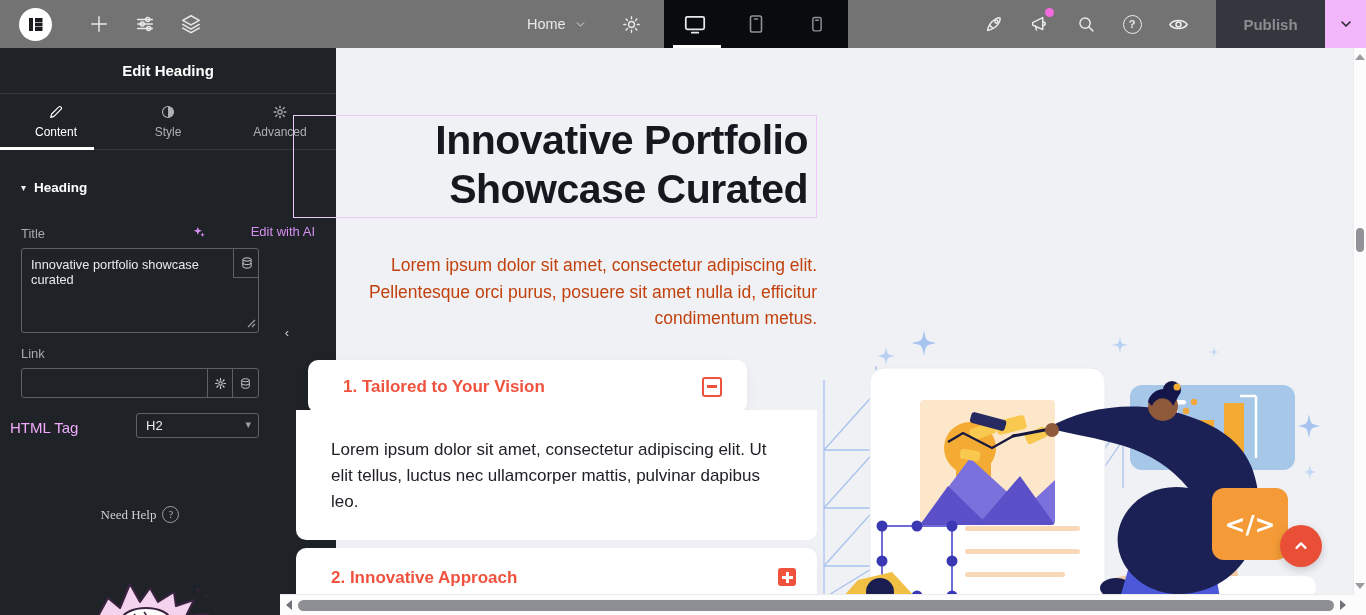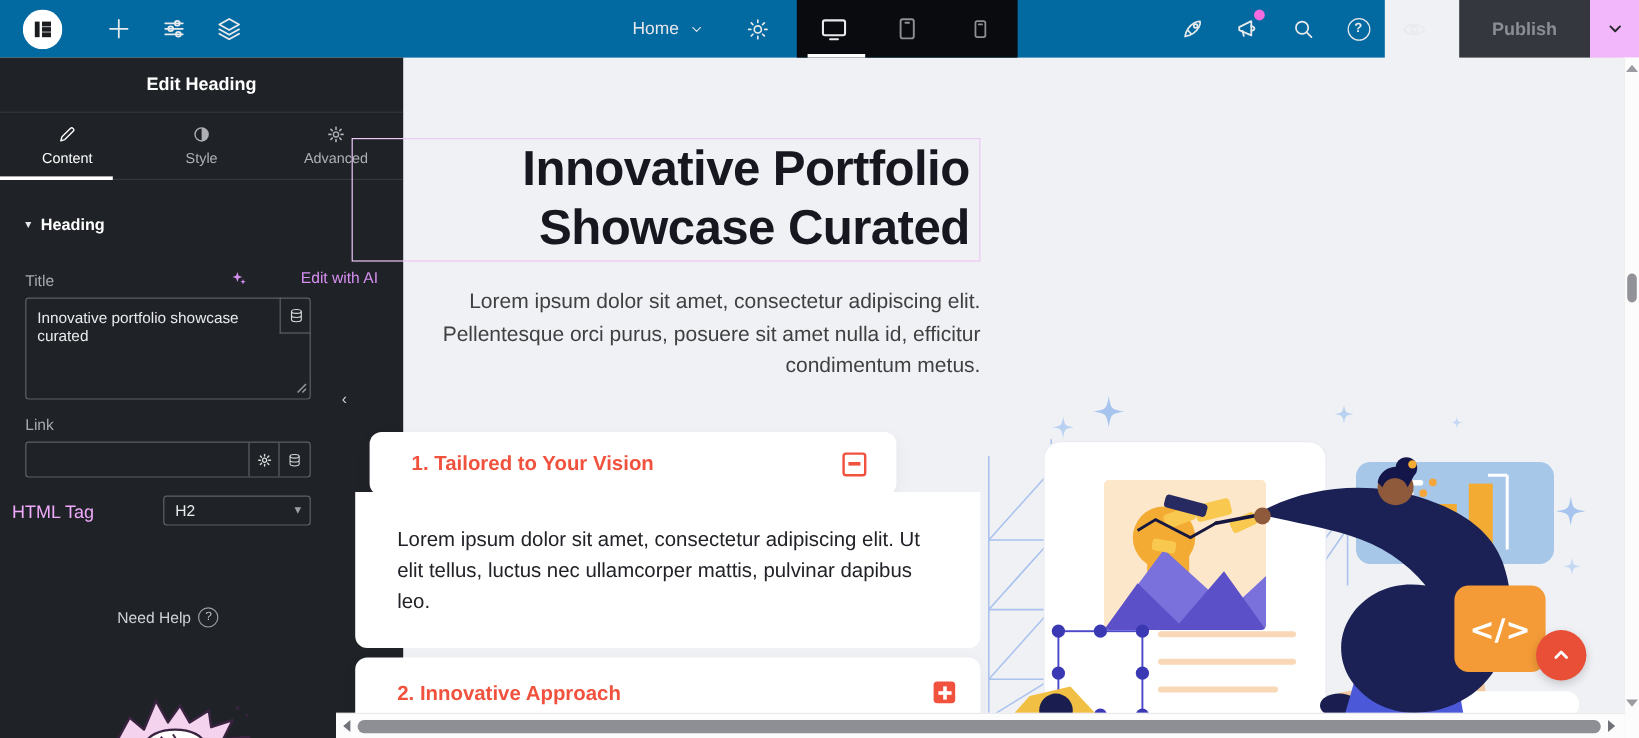--- a/index.html
+++ b/index.html
@@ -1,20 +1,20 @@
 <!DOCTYPE html>
 <html><head>
 <meta charset="utf-8">
 <style>
   html,body{margin:0;padding:0;}
   body{width:1366px;height:615px;position:relative;overflow:hidden;background:#EFF1F5;
        font-family:"Liberation Sans","DejaVu Sans",sans-serif;-webkit-font-smoothing:antialiased;}
   .abs{position:absolute;}
   
-  #topbar{left:0;top:0;width:1154px;height:48px;background:#0369a1;}
+  #topbar{left:0;top:0;width:1366px;height:48px;background:#737373;}
   .tb-zone{position:absolute;top:0;height:48px;display:flex;align-items:center;}
   .tb-ic{width:46px;height:48px;display:flex;align-items:center;justify-content:center;cursor:pointer;}
   .ic{stroke:#E9EAEC;fill:none;stroke-width:1.6;stroke-linecap:round;stroke-linejoin:round;}
   .ic-dim{stroke:#8D9095;}
   #device-zone{left:664px;width:184px;background:#0A0B0E;}
   #device-underline{left:673px;top:45px;width:48px;height:3px;background:#fff;}
   #home-item{color:#E7E8EA;font-size:14.5px;display:flex;align-items:center;gap:8px;cursor:pointer;}
   #publish-btn{left:1216px;top:0;width:109px;height:48px;background:#34383E;color:#8A8D92;
       font-size:15px;font-weight:bold;display:flex;align-items:center;justify-content:center;cursor:pointer;}
   #publish-caret{left:1325px;top:0;width:41px;height:48px;background:#F2B7FA;display:flex;align-items:center;justify-content:center;cursor:pointer;}
@@ -36,21 +36,21 @@
       border-left:1px solid #5D6167;cursor:pointer;}
   #need-help{color:#CFD2D6;font-size:13px;display:flex;align-items:center;gap:6px;cursor:pointer;}
   .nh-circle{width:15px;height:15px;border-radius:50%;border:1.4px solid #9A9DA2;color:#BFC2C6;
       font-size:10px;display:flex;align-items:center;justify-content:center;}
   #collapse-tab{left:280px;top:312px;width:14px;height:40px;background:#1F2226;border-radius:0 7px 7px 0;
       color:#CFD1D4;font-size:13px;display:flex;align-items:center;justify-content:center;cursor:pointer;}
   
   #heading-box{left:293px;top:115px;width:524px;height:103px;border:1.5px solid #EDC9F6;box-sizing:border-box;cursor:pointer;}
   #page-heading{position:absolute;right:8px;top:0;width:505px;text-align:right;font-size:41px;line-height:49px;
       font-weight:bold;color:#17171F;letter-spacing:-0.5px;}
-  #page-intro{left:300px;top:238px;width:517px;text-align:right;font-size:17.5px;line-height:26.5px;color:#404040;}
+  #page-intro{left:300px;top:252px;width:517px;text-align:right;font-size:17.5px;line-height:26.5px;color:#c2410c;}
   .acc-card{background:#fff;border-radius:10px;box-shadow:0 5px 14px rgba(30,30,60,0.05);}
   .acc-title{font-size:17px;font-weight:bold;color:#F0523E;}
   .acc-minus{width:16px;height:16px;border:2px solid #F0523E;border-radius:3px;position:relative;cursor:pointer;}
   .acc-minus:after{content:"";position:absolute;left:3px;top:6px;width:10px;height:3px;background:#F0523E;}
   .acc-plus{width:18px;height:18px;background:#F0523E;border-radius:3px;position:relative;cursor:pointer;}
   .acc-plus:before{content:"";position:absolute;left:8px;top:4px;width:3px;height:11px;background:#fff;}
   .acc-plus:after{content:"";position:absolute;left:4px;top:8px;width:11px;height:3px;background:#fff;}
   #scroll-top{left:1280px;top:525px;width:42px;height:42px;border-radius:50%;background:#E94F37;
       display:flex;align-items:center;justify-content:center;cursor:pointer;box-shadow:0 3px 8px rgba(0,0,0,.18);}
   
@@ -249,21 +249,21 @@
       </svg>
     </div>
   </div>
 
   <div class="abs" style="left:10px;top:371px;font-size:15px;color:#f0abfc;">HTML Tag</div>
   <div class="abs pfield" style="left:136px;top:365px;width:123px;height:25px;cursor:pointer;">
     <span style="position:absolute;left:9px;top:4px;font-size:13px;">H2</span>
     <span style="position:absolute;right:7px;top:4px;font-size:11px;color:#9AA0A6;">▾</span>
   </div>
 
-  <div id="need-help" class="abs" style="left:0;top:458px;width:280px;justify-content:center;">
+  <div id="need-help" class="abs" style="left:0;top:458px;width:280px;justify-content:center;font-family:Liberation Serif, serif;">
     <span>Need Help</span>
     <span class="nh-circle">?</span>
   </div>
 
   <svg class="abs" style="left:90px;top:534px;" width="130" height="40" viewBox="0 0 130 40">
     <polygon points="6,38 18,16 30,26 40,2 50,20 60,6 68,20 84,10 86,24 104,18 96,34 118,32 104,40 6,40" fill="#F3D3EE" stroke="#3A2340" stroke-width="2" stroke-linejoin="round"></polygon>
     <ellipse cx="56" cy="38" rx="24" ry="12" fill="#fff" stroke="#3A2340" stroke-width="2"></ellipse>
     <path d="M44 32q6 6 0 10M54 30q6 7 0 12" stroke="#3A2340" stroke-width="1.6" fill="none"></path>
     <circle cx="108" cy="8" r="1.6" fill="#3A2340"></circle>
     <circle cx="116" cy="14" r="1.2" fill="#3A2340"></circle>

